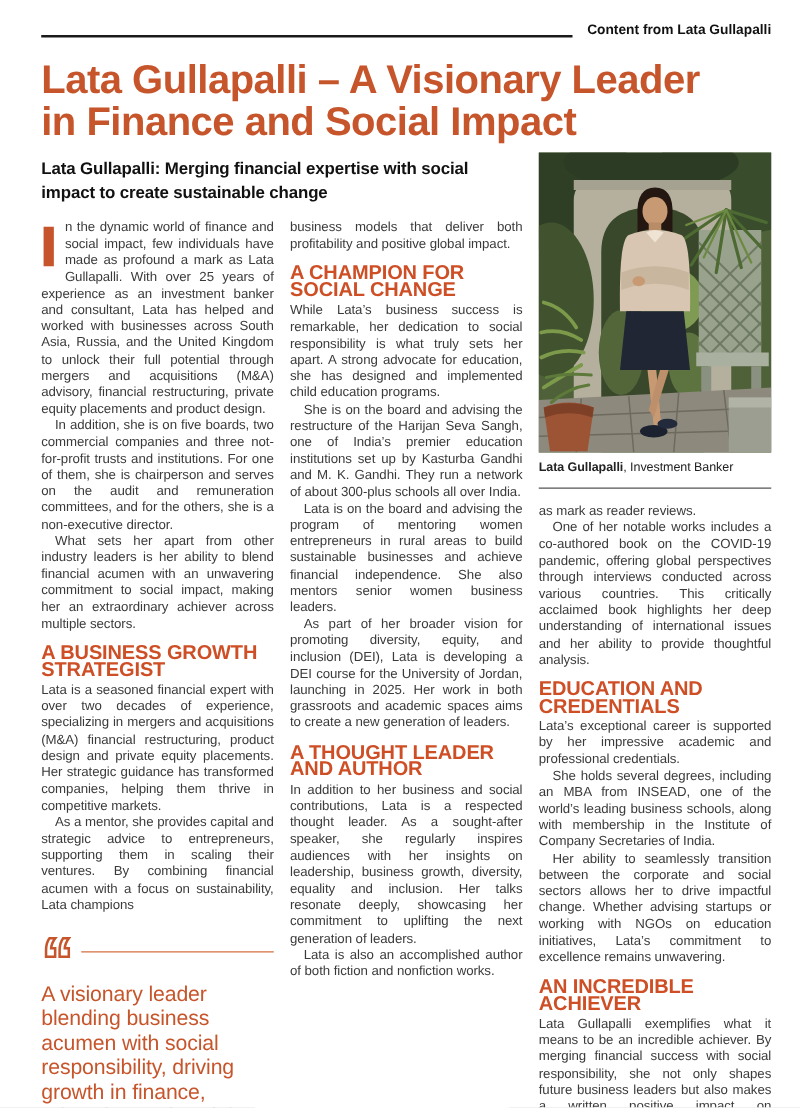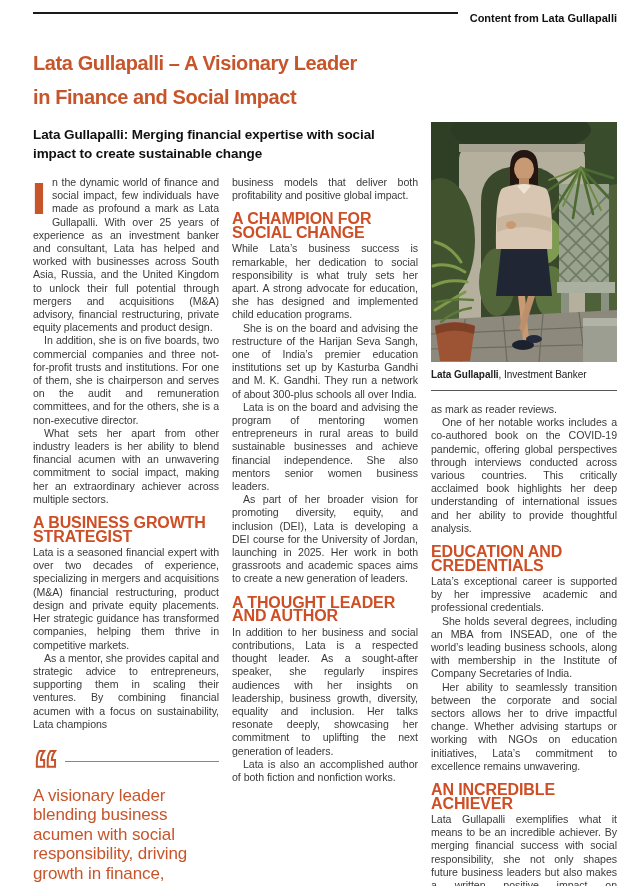--- a/index.html
+++ b/index.html
@@ -9,26 +9,26 @@
   }
   *{margin:0;padding:0;box-sizing:border-box;}
   html,body{background:#e8e8e8;}
   .page{
     width:640px;height:886px;position:relative;background:#ffffff;
     font-family:"Liberation Sans", sans-serif;overflow:hidden;
     margin:0 auto;
   }
   .inner{padding:10px 23px 0 33px;}
   
-  .header-row{display:flex;align-items:flex-start;gap:12px;height:18px;margin-top:2px;}
+  .header-row{display:flex;align-items:flex-end;gap:12px;height:18px;margin-top:2px;}
   .header-rule{flex:1;border-top:2px solid #1a1a1a;}
   .tagline{font-size:11px;font-weight:bold;color:#111;white-space:nowrap;letter-spacing:0;}
   
   .page-title{
-    margin:16px 0 8px;font-size:20px;font-weight:bold;color:var(--accent);
+    margin:16px 0 8px;font-size:32px;font-weight:bold;color:var(--accent);
     line-height:34px;letter-spacing:-0.4px;
   }
   
   .main-row{display:flex;gap:13px;align-items:flex-start;}
   .left-wrap{width:385px;flex:0 0 385px;}
   .subtitle{
     font-size:13.5px;font-weight:bold;color:#111;line-height:19px;
     margin:3px 0 13px;letter-spacing:-0.1px;
   }
   .cols{display:flex;gap:13px;}

